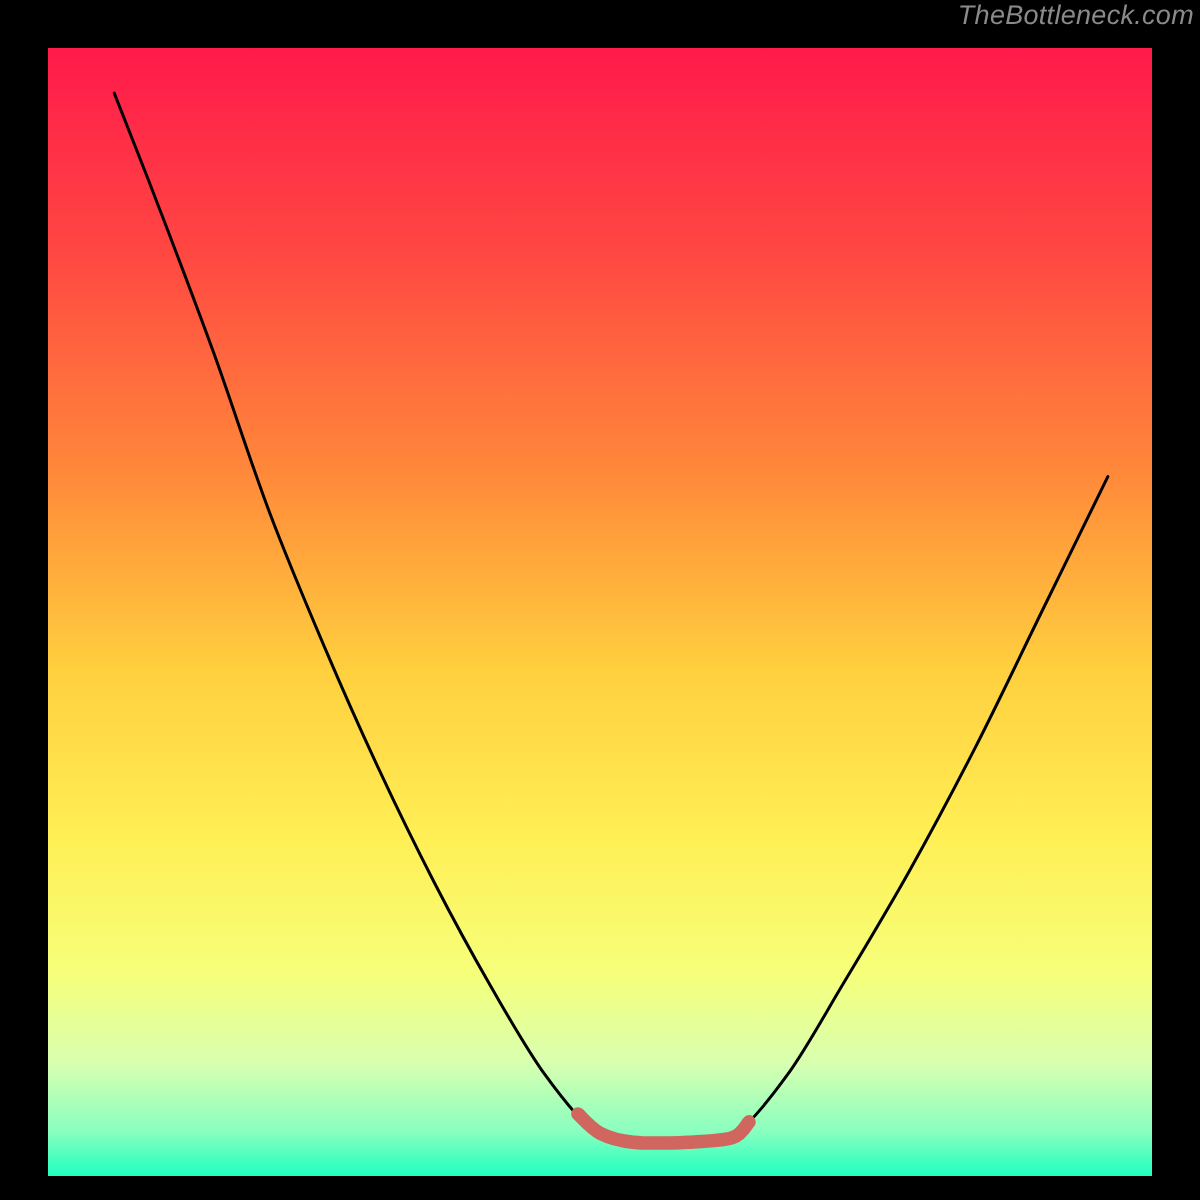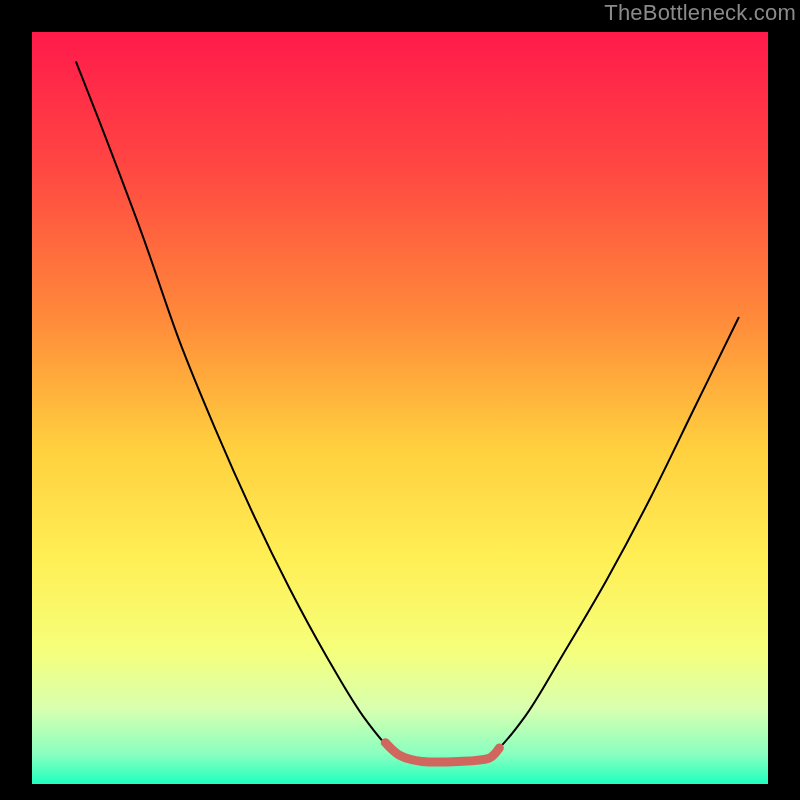--- a/index.html
+++ b/index.html
@@ -1,18 +1,18 @@
 <!DOCTYPE html>
 <html><head>
 <meta charset="utf-8">
 <style>
 * { margin: 0; padding: 0; box-sizing: border-box; }
 html, body { width: 800px; height: 800px; background: #000; overflow: hidden; font-family: Arial, sans-serif; }
 .stage { position: relative; width: 800px; height: 800px; }
-.watermark { position: absolute; top: 0; right: 4px; color: #8a8a8a; font-size: 22px; font-weight: 500; letter-spacing: 0.2px; z-index: 10; }
+.watermark { position: absolute; top: 0; right: 4px; color: #8a8a8a; font-size: 18px; font-weight: 500; letter-spacing: 0.2px; z-index: 10; font-style: italic; }
 svg { display: block; position: absolute; top: 0; left: 0; }
 </style>
 </head>
 <body>
 
 <div class="stage">
   <div class="watermark">TheBottleneck.com</div>
   <svg id="plot" width="800" height="800">
       <defs>
         <linearGradient id="bg-grad" x1="0" y1="0" x2="0" y2="1">

